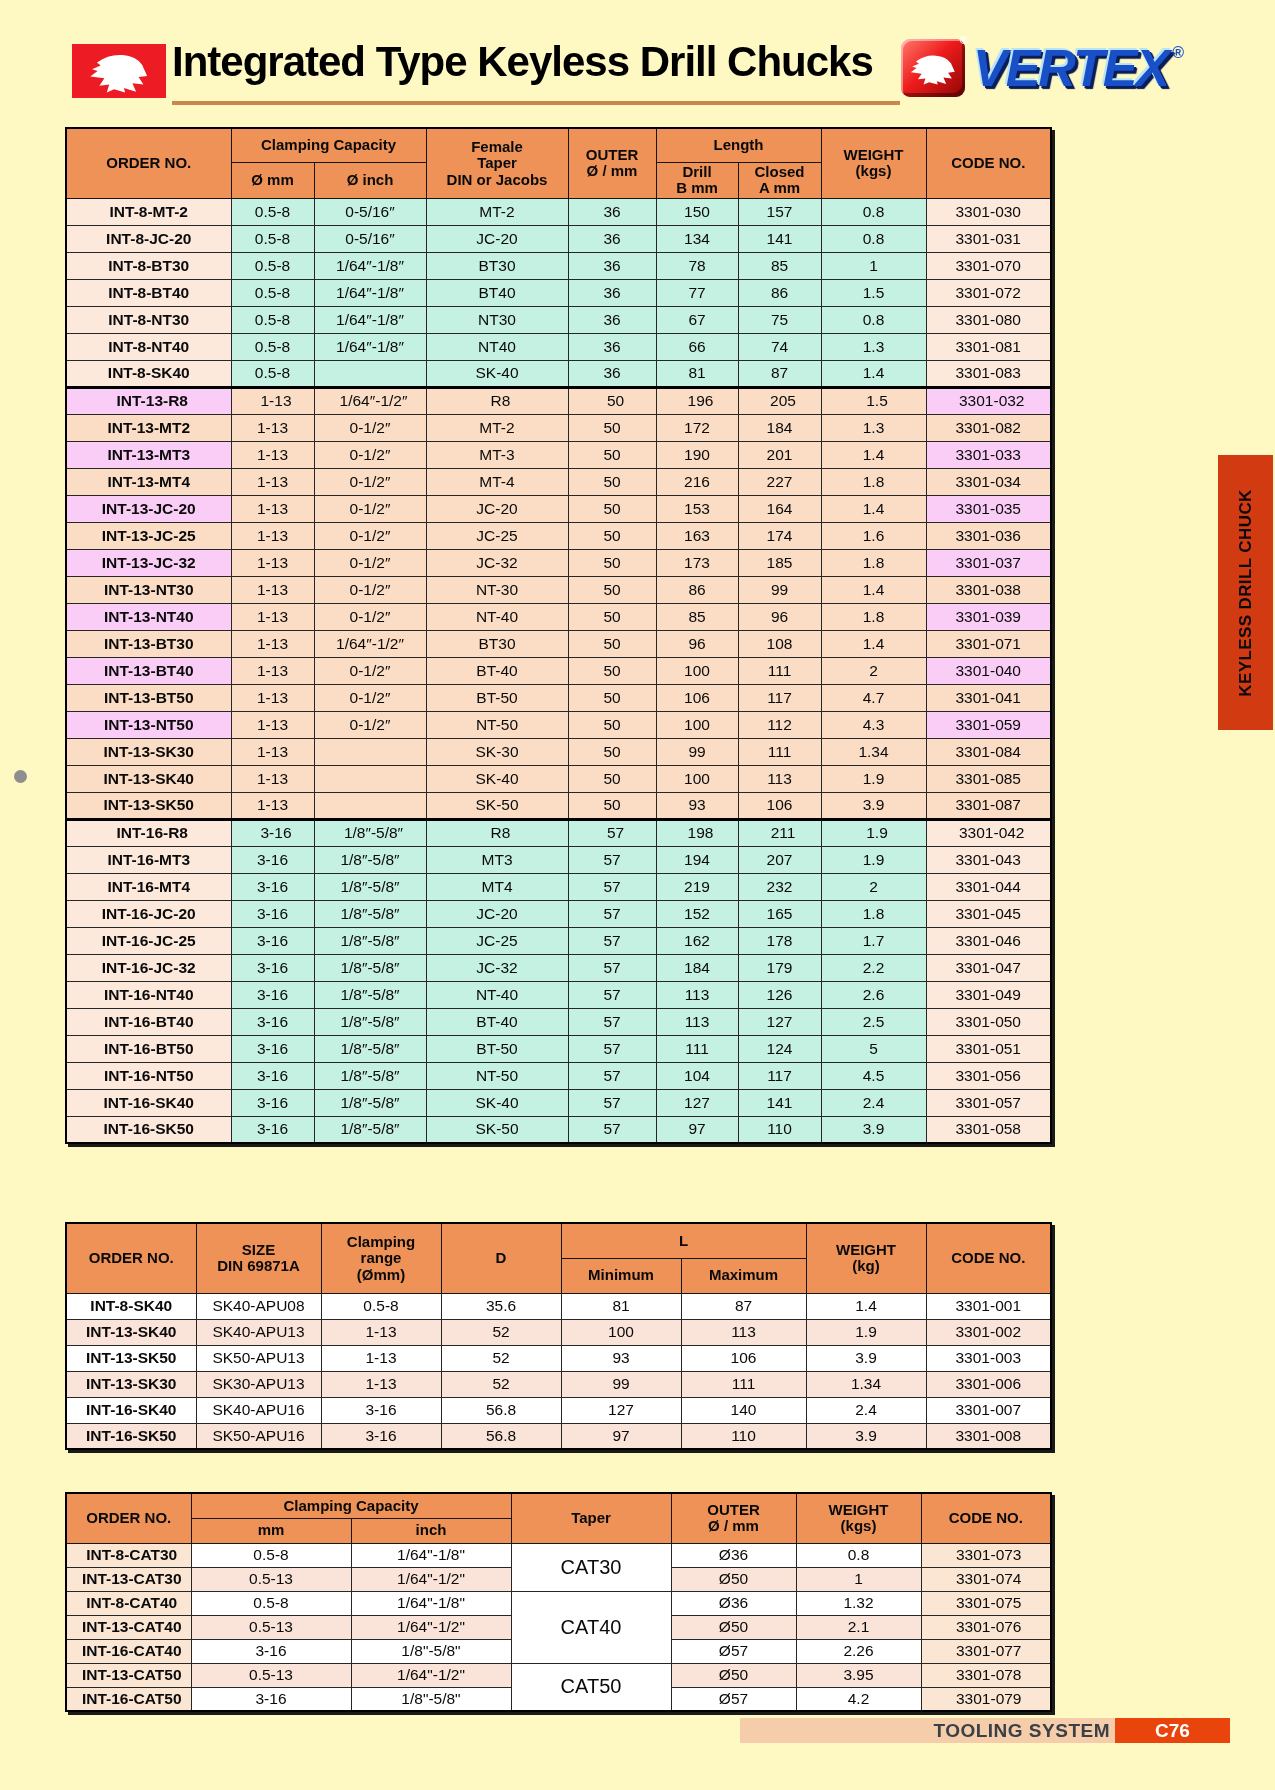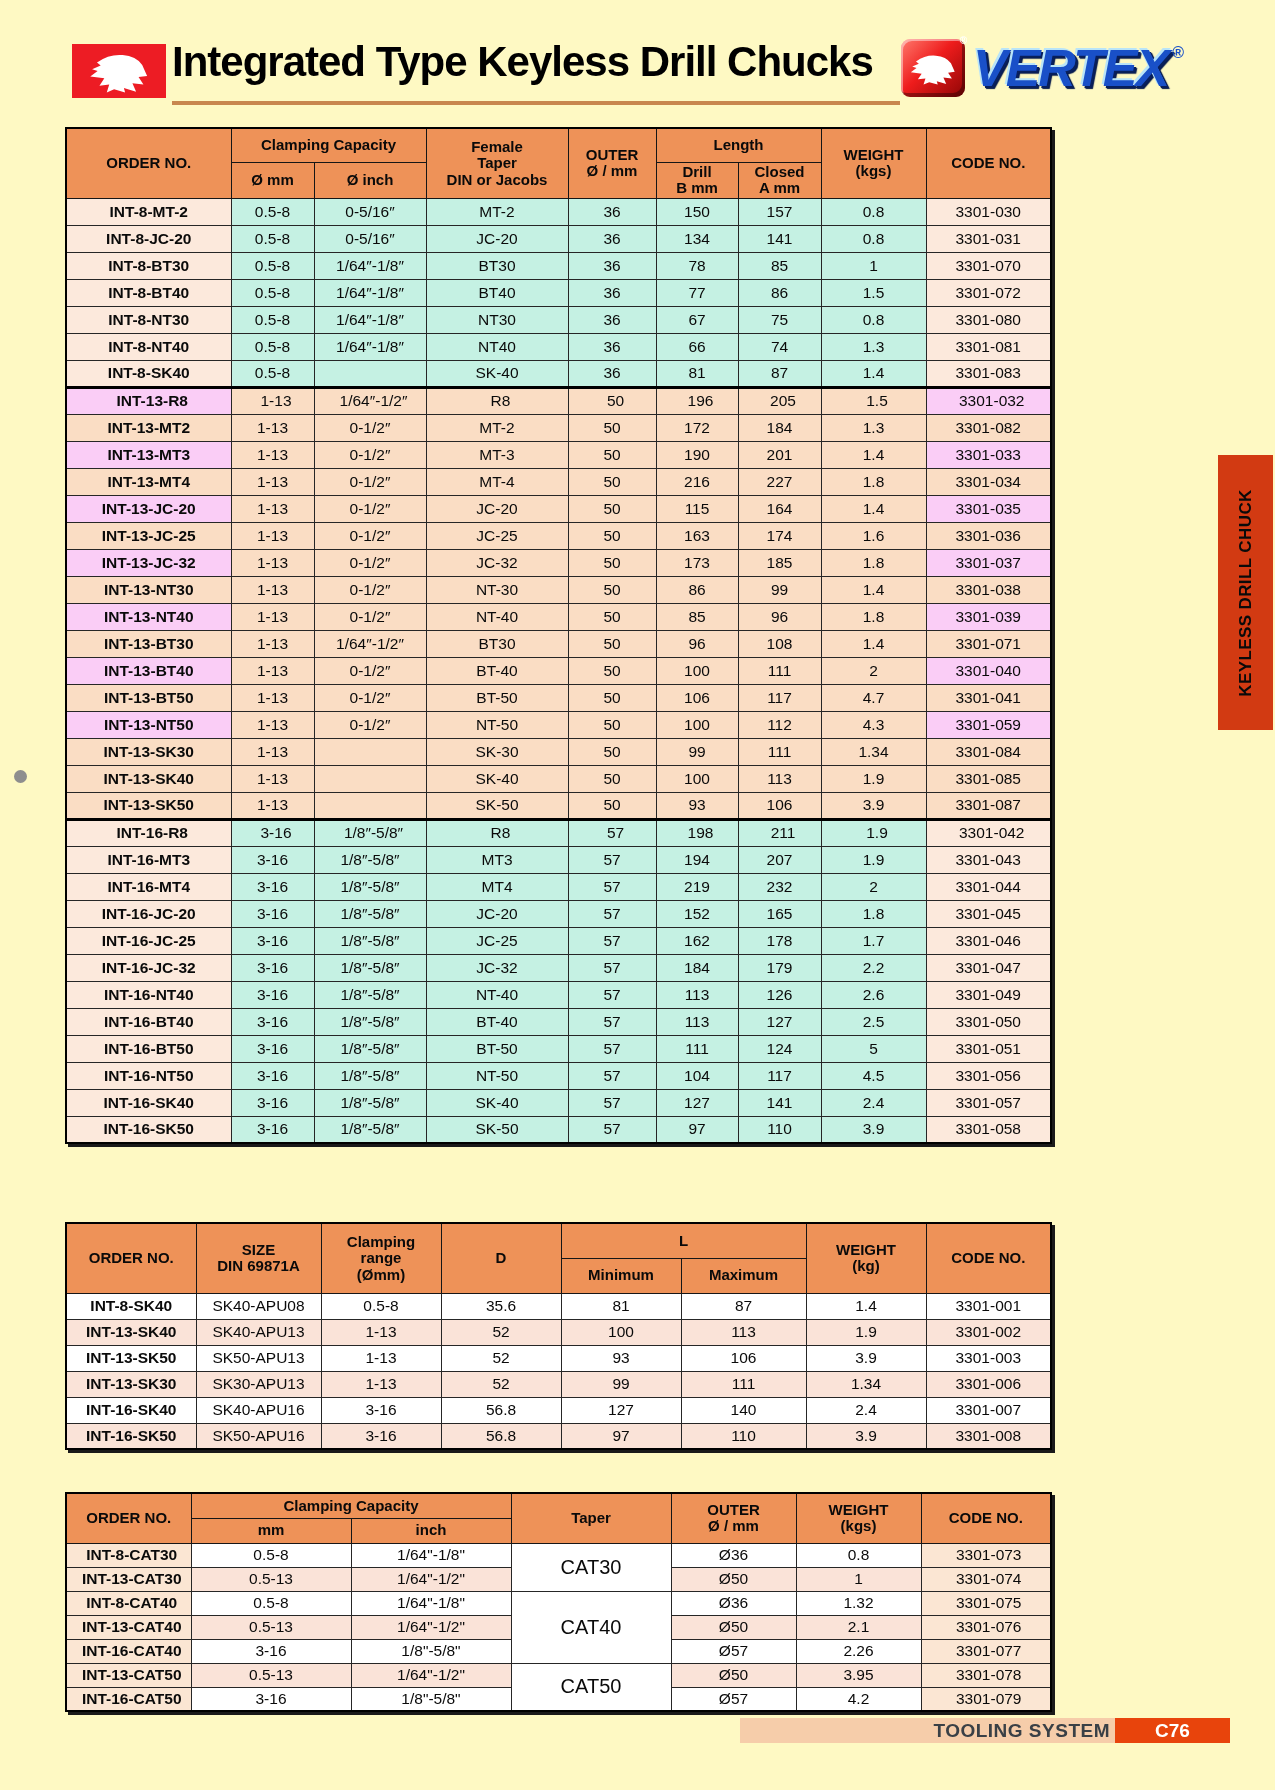--- a/index.html
+++ b/index.html
@@ -255,21 +255,21 @@
           <td class="col-data">227</td>
           <td class="col-data">1.8</td>
           <td class="col-code">3301-034</td>
         </tr>
         <tr class="v-pink">
           <td class="col-order">INT-13-JC-20</td>
           <td class="col-data">1-13</td>
           <td class="col-data">0-1/2″</td>
           <td class="col-data">JC-20</td>
           <td class="col-data">50</td>
-          <td class="col-data">115</td>
+          <td class="col-data">153</td>
           <td class="col-data">164</td>
           <td class="col-data">1.4</td>
           <td class="col-code">3301-035</td>
         </tr>
         <tr class="v-peach">
           <td class="col-order">INT-13-JC-25</td>
           <td class="col-data">1-13</td>
           <td class="col-data">0-1/2″</td>
           <td class="col-data">JC-25</td>
           <td class="col-data">50</td>

